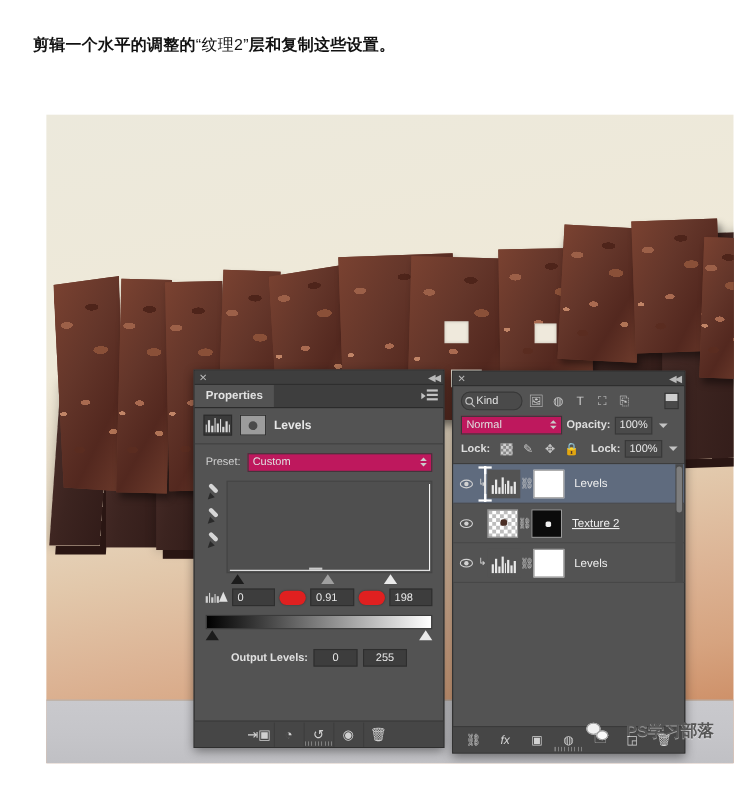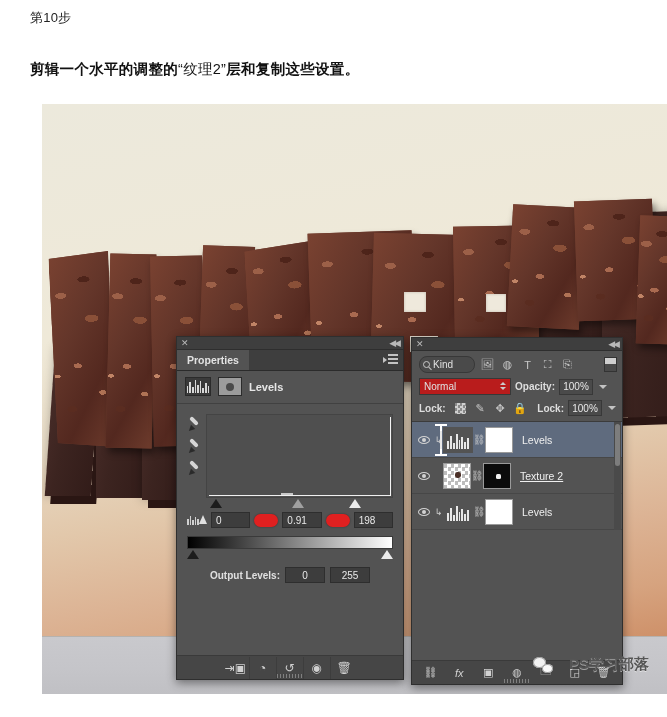--- a/index.html
+++ b/index.html
@@ -149,21 +149,21 @@
     width: 24px; height: 19px; background: #9c9c9c; border: 1px solid #2b2b2b;
     display: flex; align-items: center; justify-content: center;
   }
   .mask-icon .dot { width: 8px; height: 8px; border-radius: 50%; background: #4a4a4a; }
   .prop-title { font-weight: bold; font-size: 11px; color: #e6e6e6; }
 
   .prop-body { padding: 8px 10px 0 10px; position: relative; }
   .row { display: flex; align-items: center; margin-bottom: 8px; }
   .lbl { font-size: 10px; color: #d2d2d2; margin-right: 6px; }
   .select {
-    background: #b91c1c; border: 1px solid #383838; height: 17px;
+    background: #be185d; border: 1px solid #383838; height: 17px;
     display: flex; align-items: center; padding: 0 4px; color: #e0e0e0;
     font-size: 10px; position: relative;
   }
   .select .arrows {
     position: absolute; right: 4px; top: 3px; display: flex; flex-direction: column;
     gap: 2px;
   }
   .select .arrows .up {
     width: 0; height: 0; border-left: 3px solid transparent;
     border-right: 3px solid transparent; border-bottom: 3px solid #cccccc;
@@ -419,21 +419,20 @@
   .wechat-ic .b2 {
     position: absolute; right: 0; bottom: 0; width: 11px; height: 9px;
     background: #fafafa; border-radius: 50%;
     box-shadow: inset 0 0 0 1px #9a9a9a;
   }
 </style>
 </head>
 <body>
 
 <div class="article">
-  <div class="step-label">第10步</div>
   <div class="step-desc">
     <span>剪辑一个水平的调整的</span><span class="thin">“纹理2”</span><span>层和复制这些设置。</span>
   </div>
 </div>
 
 <div class="shot-wrap">
   <div class="ps-canvas">
 
     <div class="back-letter bl-n1"></div>
     <div class="back-letter bl-n2"></div>
@@ -488,20 +487,30 @@
             <span style="height:10px"></span>
             <span style="height:7px"></span>
         </div>
         <div class="mask-icon">
             <div class="dot"></div>
           </div>
         <div class="prop-title">Levels</div>
       </div>
 
       <div class="prop-body">
+        <div class="row">
+          <span class="lbl">Preset:</span>
+          <div class="select" style="flex:1">
+            <span>Custom</span>
+            <span class="arrows">
+                <i class="up"></i>
+                <i class="dn"></i>
+              </span>
+          </div>
+        </div>
 
 
         <div class="hist-area">
           <div class="droppers">
             <div class="dropper">
                 <div class="body"></div>
                 <div class="tip"></div>
               </div>
             <div class="dropper">
                 <div class="body"></div>

